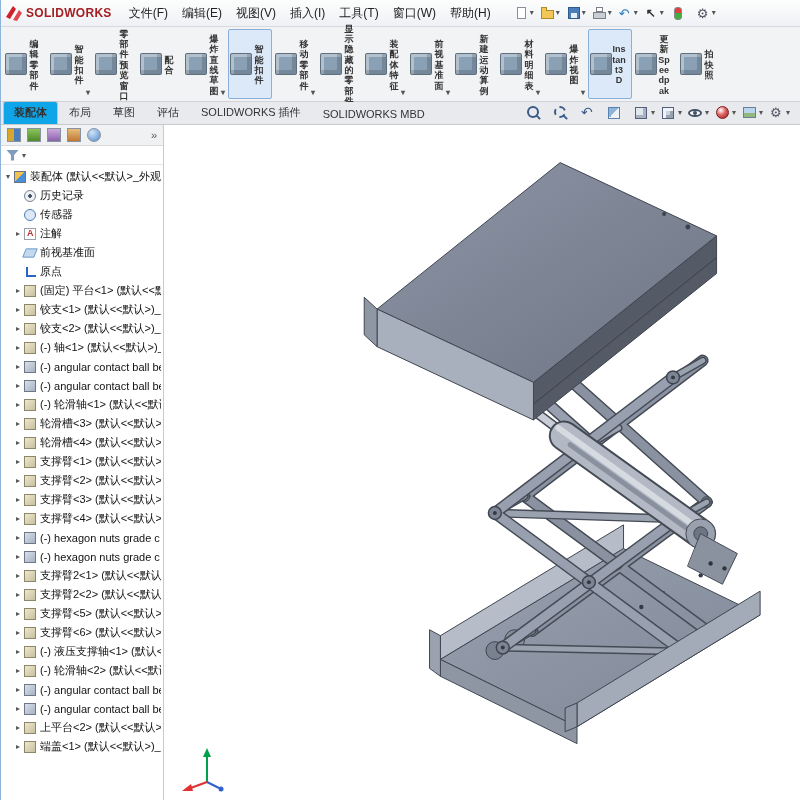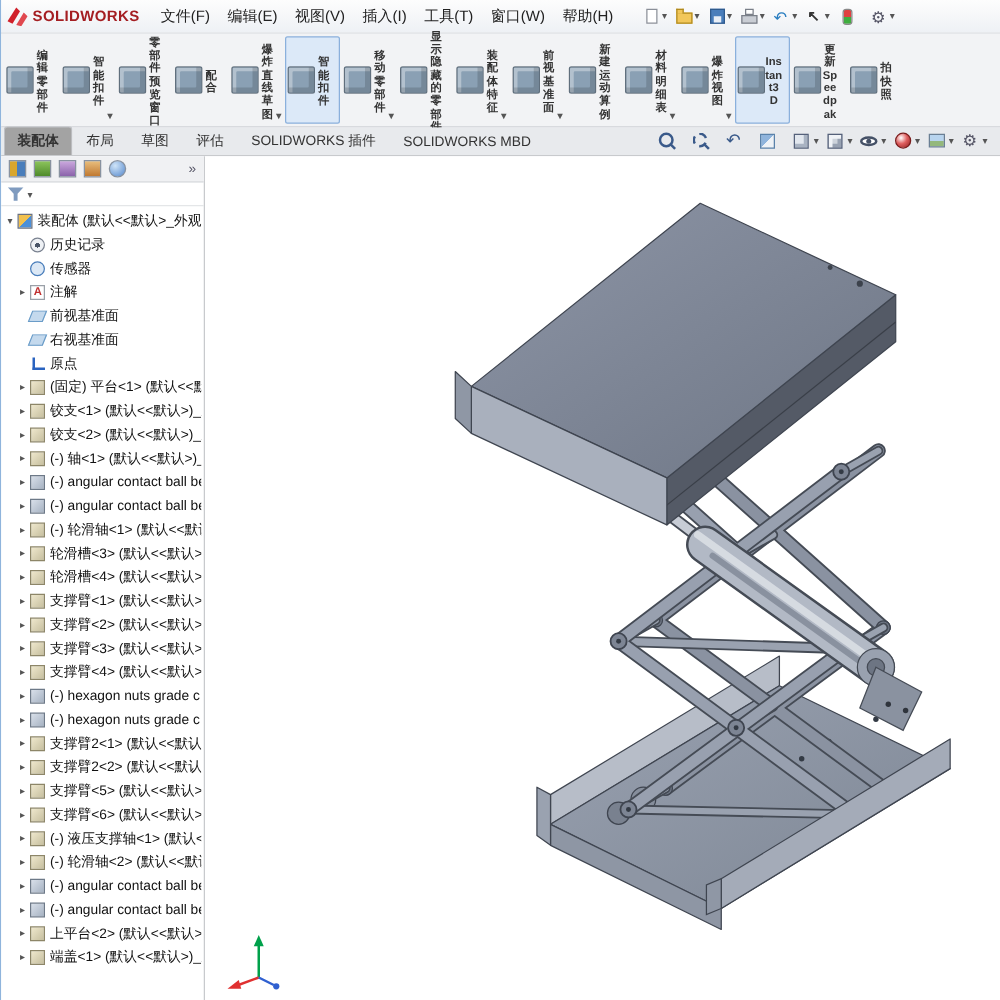--- a/index.html
+++ b/index.html
@@ -33,21 +33,21 @@
   .ribbon{height:70px;flex:none;background:#f2f3f5;border-bottom:1px solid #d0d2d6;display:flex;align-items:stretch;padding:2px 2px;gap:1px;}
   .rb{width:44px;flex:none;display:flex;align-items:center;padding:3px 1px 1px;font-size:9px;text-align:center;color:#333;border:1px solid transparent;border-radius:2px;box-sizing:border-box;cursor:default;font-weight:bold;}
   .rb.state-active{border-color:#8ab0dc;background:#dce9f8;}
   .rb-icon{width:22px;height:22px;flex:none;margin-bottom:2px;border-radius:2px;background:var(--c,#8aa0b4);border:1px solid rgba(0,0,0,.3);box-shadow:inset -4px -4px 0 rgba(0,0,0,.15),inset 3px 3px 0 rgba(255,255,255,.35);box-sizing:border-box;}
   .rb-label{line-height:1.15;word-break:break-all;}
   .rb-caret{margin-top:auto;}
 
   
   .tabbar{height:22px;flex:none;background:#e8eaed;border-bottom:1px solid #c8cacd;display:flex;align-items:flex-end;padding:0 2px 0 2px;}
   .tab{font-size:11px;color:#333;padding:3px 10px 4px;border:1px solid transparent;border-bottom:none;white-space:nowrap;cursor:default;}
-  .tab.active-true{background:#a3a3a3;border-color:#c0c2c6;border-radius:3px 3px 0 0;font-weight:bold;}
+  .tab.active-true{background:#0ea5e9;border-color:#c0c2c6;border-radius:3px 3px 0 0;font-weight:bold;}
   .viewicons{margin-left:auto;display:flex;align-items:center;gap:5px;padding:0 8px 3px 8px;}
   .view-tool{display:flex;align-items:center;gap:1px;}
   .view-icon{width:17px;height:16px;position:relative;display:inline-block;}
   .name-zoom-fit-icon::before,.name-zoom-area-icon::before{content:"";position:absolute;left:2px;top:1px;width:8px;height:8px;border:2px solid #3a5a8a;border-radius:50%;box-sizing:content-box;}
   .name-zoom-fit-icon::after,.name-zoom-area-icon::after{content:"";position:absolute;right:3px;bottom:1px;width:2px;height:6px;background:#3a5a8a;transform:rotate(-45deg);}
   .name-zoom-area-icon::before{border-style:dashed;}
   .name-previous-view-icon::before{content:"↶";position:absolute;left:2px;top:-1px;font-size:14px;color:#3a5a8a;}
   .name-section-view-icon::before{content:"";position:absolute;left:2px;top:2px;width:12px;height:12px;background:linear-gradient(135deg,#8fb4dc 50%,#eef2f6 50%);border:1px solid #5a82aa;box-sizing:border-box;}
   .name-view-orientation-icon::before{content:"";position:absolute;left:2px;top:2px;width:12px;height:12px;background:#e2e7ee;border:1px solid #55617a;box-shadow:inset -3px -3px 0 #a9b3c2;box-sizing:border-box;}
   .name-display-style-icon::before{content:"";position:absolute;left:2px;top:2px;width:12px;height:12px;background:#cdd3db;border:1px solid #55617a;box-shadow:inset 3px 3px 0 #f0f3f7,inset -3px -3px 0 #98a2b2;box-sizing:border-box;}
@@ -382,25 +382,20 @@
             <span class="tl">注解</span>
           </div>
 
           <div class="tree-row level-1">
             <span class="tw"></span>
             <span class="tree-icon icon-plane"></span>
             <span class="tl">前视基准面</span>
           </div>
 
 
-          <div class="tree-row level-1">
-            <span class="tw"></span>
-            <span class="tree-icon icon-plane"></span>
-            <span class="tl">右视基准面</span>
-          </div>
 
           <div class="tree-row level-1">
             <span class="tw"></span>
             <span class="tree-icon icon-origin"></span>
             <span class="tl">原点</span>
           </div>
 
           <div class="tree-row level-1">
             <span class="tw">▸</span>
             <span class="tree-icon icon-part"></span>

